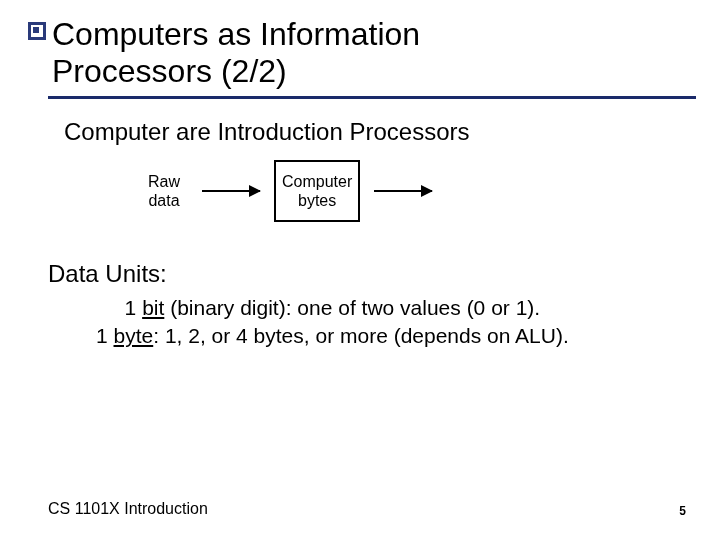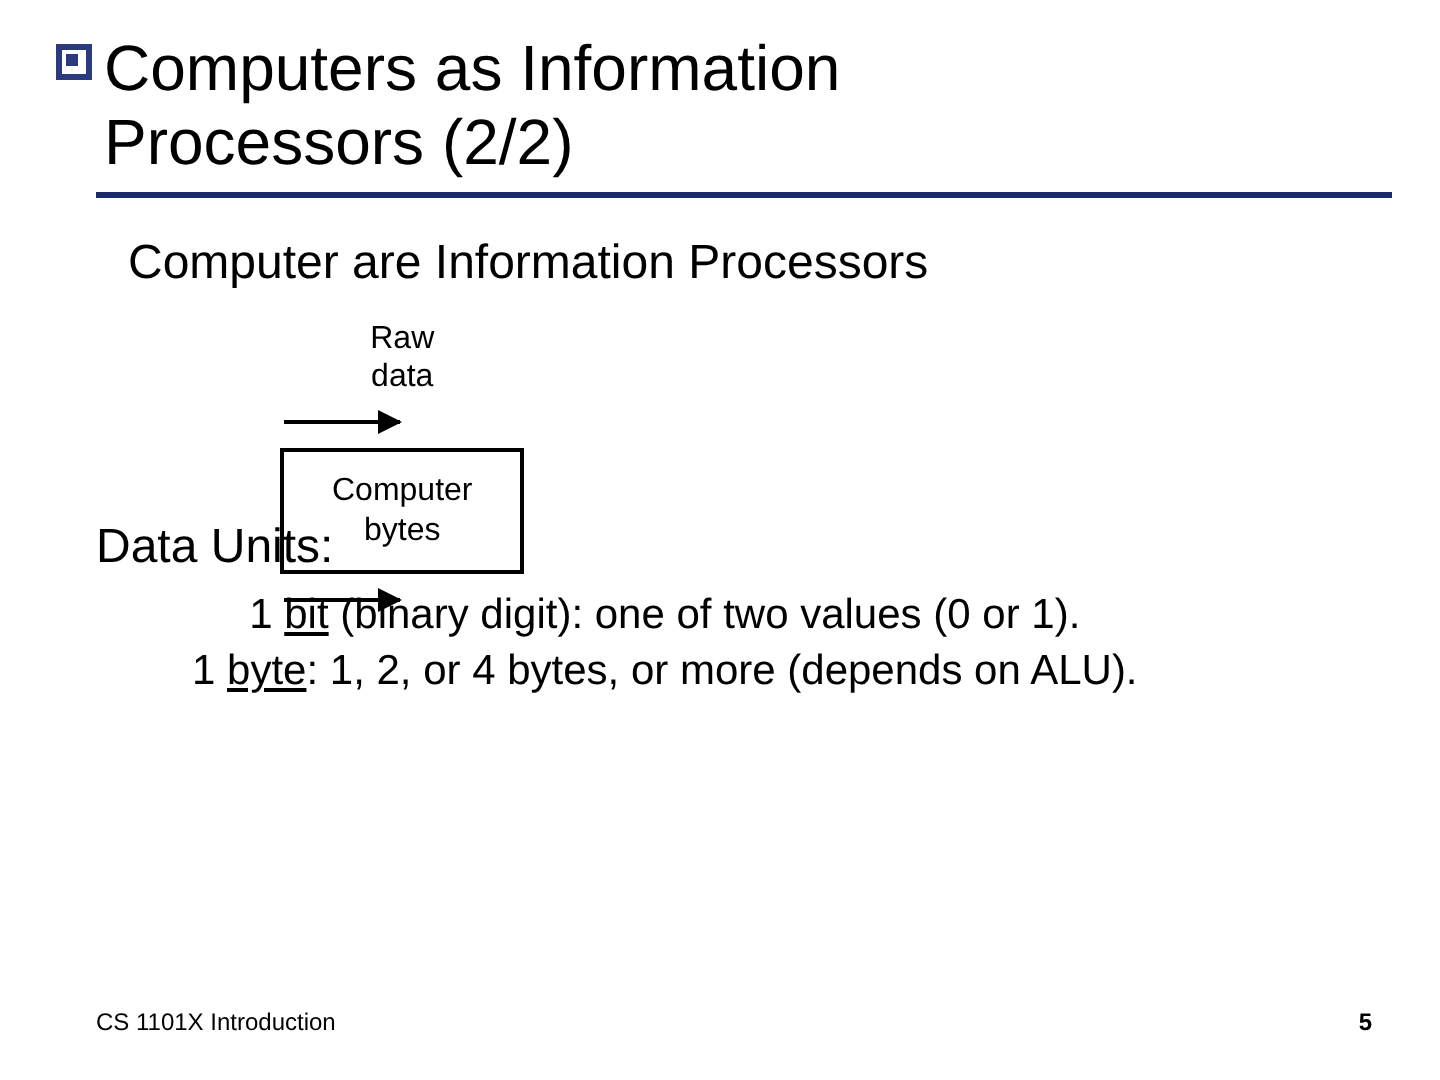--- a/index.html
+++ b/index.html
@@ -49,32 +49,32 @@
     position: absolute;
     left: 64px;
     top: 118px;
     font-size: 24px;
   }
   .diagram {
     position: absolute;
     left: 140px;
     top: 160px;
     display: flex;
+    align-items: center;
     gap: 12px;
-    flex-direction: column;
   }
   .diag-label {
     font-size: 16px;
     text-align: center;
     line-height: 1.2;
     padding: 0 8px;
   }
   .diag-box {
     border: 2px solid #000;
-    padding: 10px 24px;
+    padding: 10px 6px;
     font-size: 16px;
     text-align: center;
     line-height: 1.2;
   }
   .arrow {
     width: 58px;
     height: 2px;
     background: #000;
     position: relative;
     margin: 0 2px;
@@ -101,21 +101,21 @@
     top: 294px;
     font-size: 21px;
     line-height: 1.35;
     text-align: center;
   }
   .ul-term { text-decoration: underline; }
   .footer-left {
     position: absolute;
     left: 48px;
     bottom: 22px;
-    font-size: 12px;
+    font-size: 16px;
   }
   .footer-right {
     position: absolute;
     right: 34px;
     bottom: 22px;
     font-size: 12px;
     font-weight: bold;
   }
 </style>
 </head>
@@ -123,21 +123,21 @@
 
 <div class="bullet-square"></div>
 
 <div class="title">
   <span>Computers as Information</span><br>
   <span>Processors (2/2)</span>
 </div>
 
 <div class="title-underline"></div>
 
-<div class="subhead">Computer are Information Processors</div>
+<div class="subhead">Computer are Introduction Processors</div>
 
 <div class="diagram">
   <div class="diag-label">
     <span>Raw</span><br>
     <span>data</span>
   </div>
   <div class="arrow"></div>
   <div class="diag-box">
     <span>Computer</span><br>
     <span>bytes</span>

